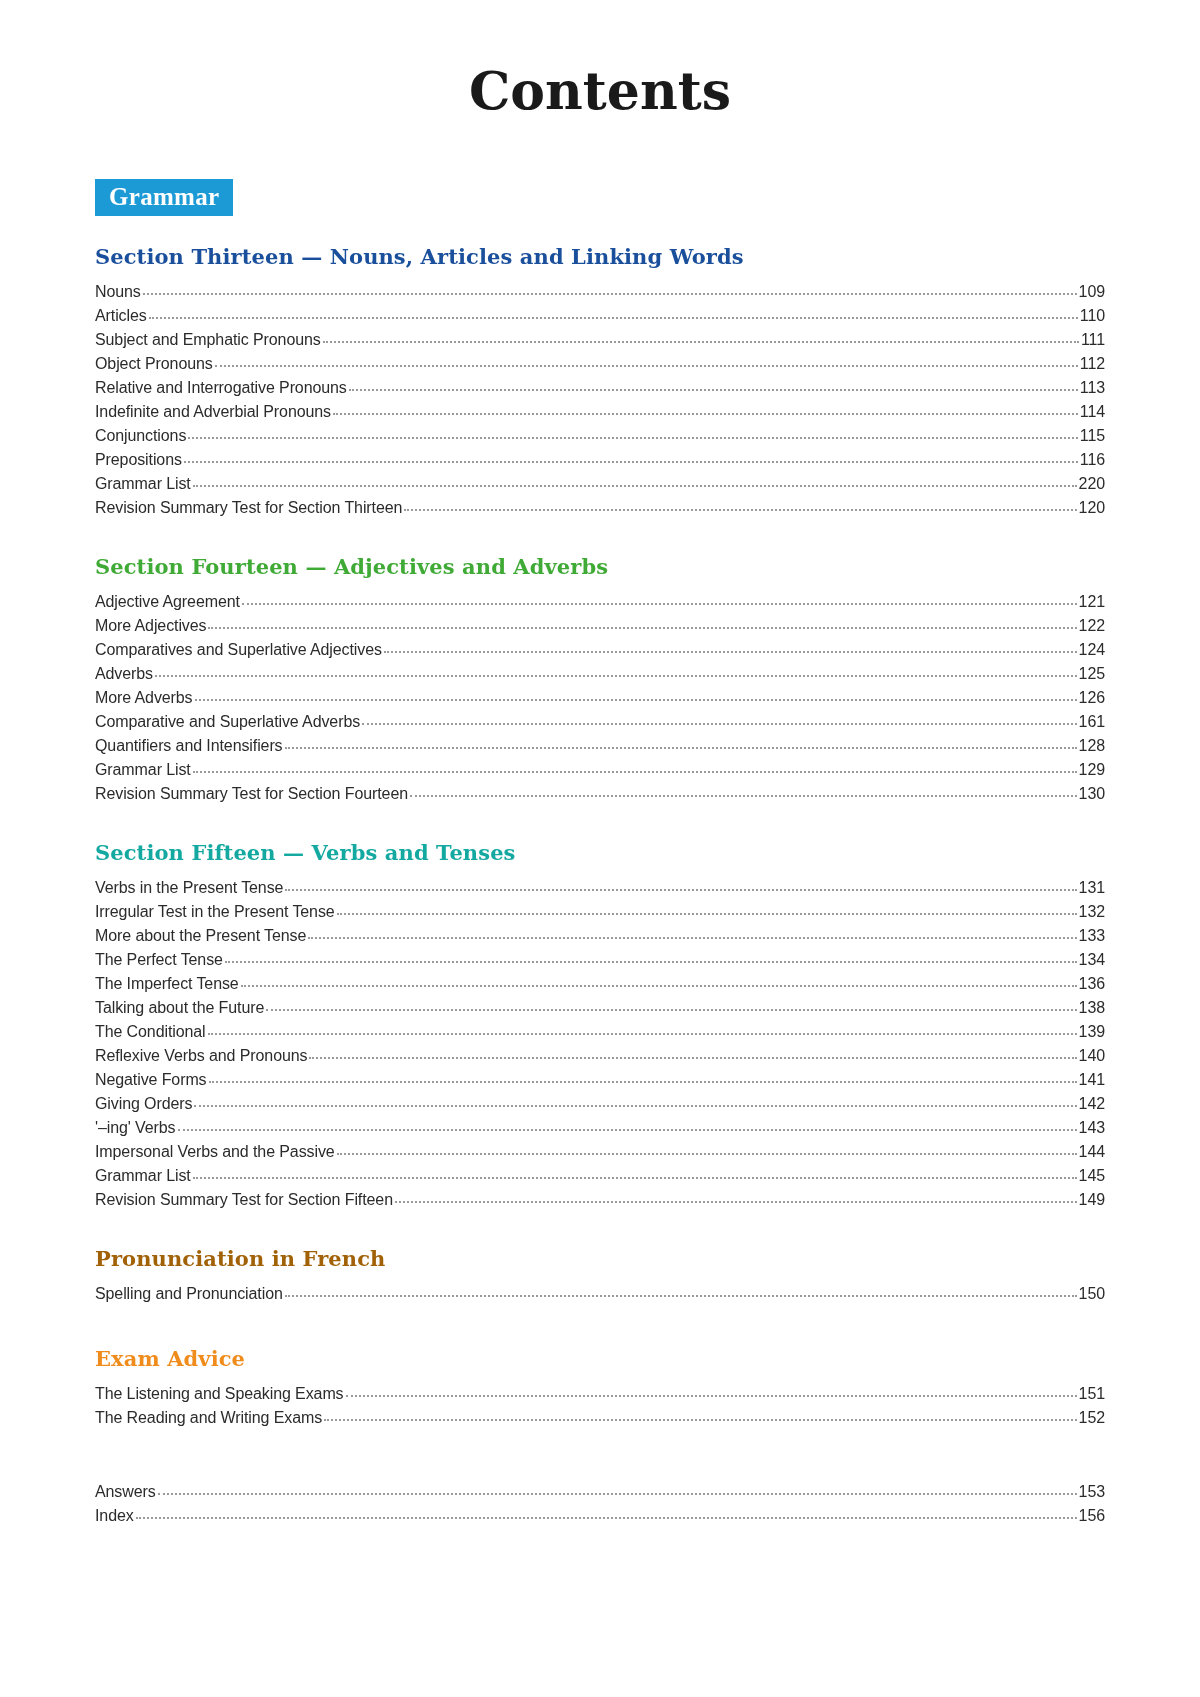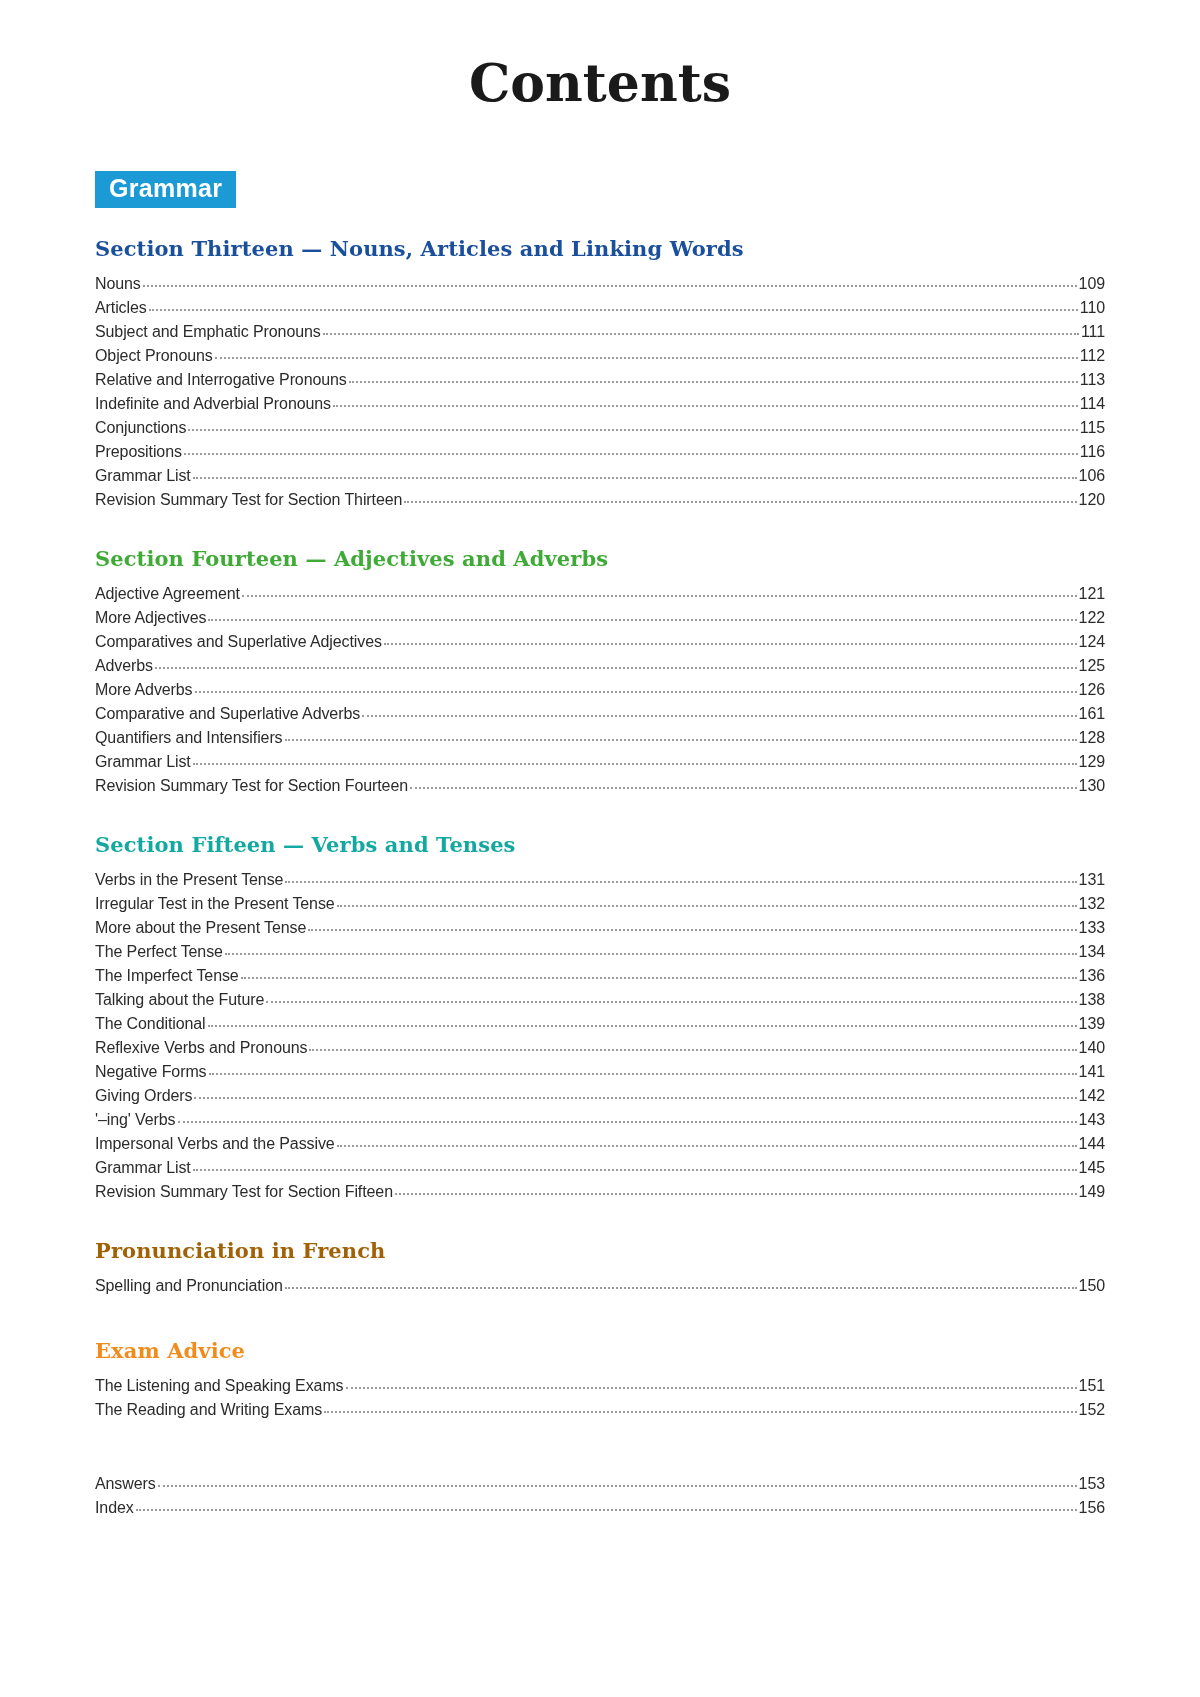--- a/index.html
+++ b/index.html
@@ -17,32 +17,32 @@
     font-family: "Liberation Sans", sans-serif;
     overflow: hidden;
   }
   .page-title {
     text-align: center;
     font-family: "DejaVu Serif", serif;
     font-weight: bold;
     font-size: 52px;
     color: #1a1a1a;
     letter-spacing: 0px;
-    margin: 4px;
+    margin: 12px;
     padding-top: 48px;
   }
   .content-body {
     padding: 0 95px 0 95px;
     margin-top: 58px;
   }
   .banner {
     display: inline-block;
     background: #1b9ad6;
     color: #ffffff;
-    font-family: Liberation Sans, sans-serif;
+    font-family: Liberation Serif, serif;
     font-weight: bold;
     font-size: 25px;
     padding: 5px 14px 7px 14px;
     line-height: 1;
     letter-spacing: 0.3px;
   }
   .section-heading {
     font-family: "DejaVu Serif", serif;
     font-weight: bold;
     font-size: 21px;
@@ -147,21 +147,21 @@
               <span class="pageno">115</span>
             </div>
             <div class="entry">
               <span class="label">Prepositions</span>
               <span class="dots"></span>
               <span class="pageno">116</span>
             </div>
             <div class="entry">
               <span class="label">Grammar List</span>
               <span class="dots"></span>
-              <span class="pageno">106</span>
+              <span class="pageno">220</span>
             </div>
             <div class="entry">
               <span class="label">Revision Summary Test for Section Thirteen</span>
               <span class="dots"></span>
               <span class="pageno">120</span>
             </div>
           </div>
         </div>
         <div class="group">
           <div class="section-heading green">Section Fourteen — Adjectives and Adverbs</div>

